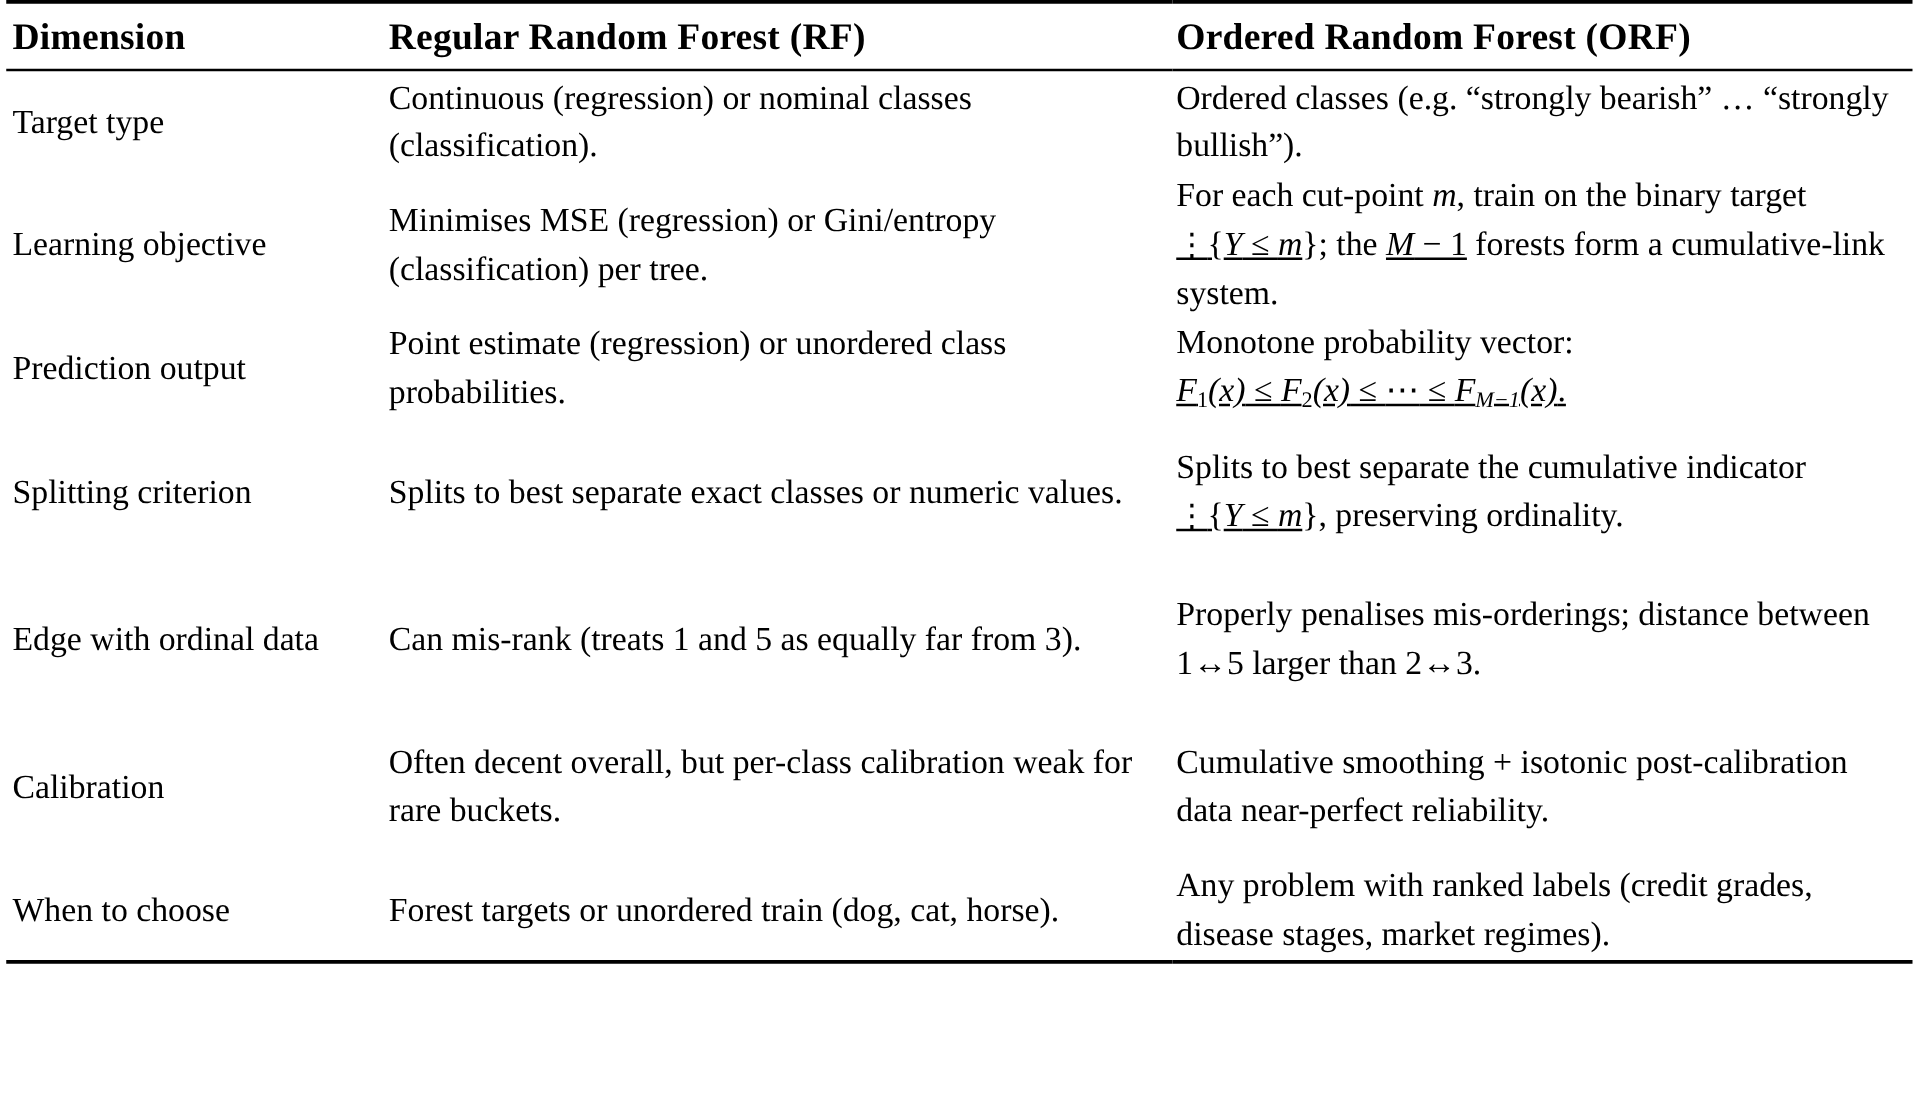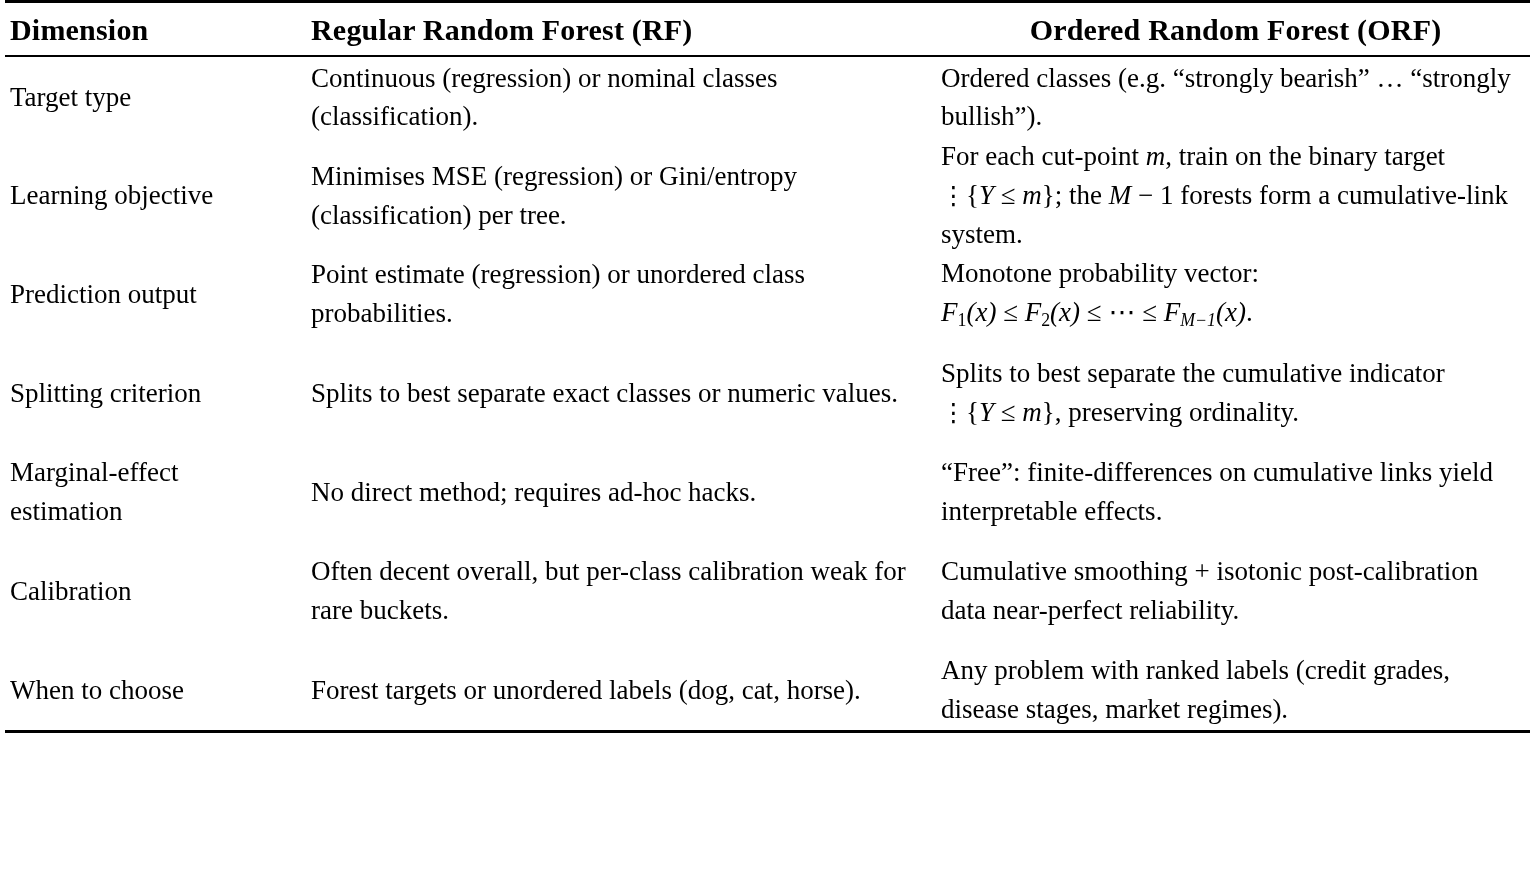--- a/index.html
+++ b/index.html
@@ -43,21 +43,21 @@
     font-size: 30px;
     line-height: 1.18;
     text-align: left;
     vertical-align: bottom;
     padding: 9px 0 8px 0;
     border-bottom: 2.2px solid #000;
     letter-spacing: 0.2px;
   }
   thead th.h-dim { padding-left: 5px; }
   thead th.h-rf  { padding-left: 3px; }
-  thead th.h-orf { padding-left: 3px; text-align: center; }
+  thead th.h-orf { padding-left: 3px; }
 
   tbody td {
     font-size: 27px;
     line-height: 1.44;
     vertical-align: middle;
     padding: 0 12px 0 0;
     border: none;
   }
   tbody td.cell-dim {
     padding-left: 5px;
@@ -100,21 +100,21 @@
   .sub {
     font-size: 0.66em;
     vertical-align: -0.28em;
     font-style: italic;
   }
   .subup {
     font-size: 0.66em;
     vertical-align: -0.28em;
     font-style: normal;
   }
-  .nowrap { white-space: nowrap; }
+  .nowrap { white-space: nowrap; text-decoration: underline; }
 </style>
 </head>
 <body>
 
 <div id="table-wrap">
   <table class="comparison">
     <colgroup>
       <col class="c-dim">
         <col class="c-rf">
         <col class="c-orf">
@@ -150,36 +150,36 @@
         <td class="cell-rf">Point estimate (regression) or unordered class probabilities.</td>
         <td class="cell-orf"><span>Monotone probability vector:</span><br><span class="nowrap"><span class="mathvar">F</span><span class="subup">1</span><span class="mathvar">(x)</span><span class="mathup"> ≤ </span><span class="mathvar">F</span><span class="subup">2</span><span class="mathvar">(x)</span><span class="mathup"> ≤ </span><span class="mathup">⋯</span><span class="mathup"> ≤ </span><span class="mathvar">F</span><span class="sub">M−1</span><span class="mathvar">(x)</span><span class="mathup">.</span></span></td>
       </tr>
 
       <tr class="row-h3">
         <td class="cell-dim">Splitting criterion</td>
         <td class="cell-rf">Splits to best separate exact classes or numeric values.</td>
         <td class="cell-orf"><span>Splits to best separate the cumulative indicator </span><span class="nowrap"><span class="ind">⋮</span><span class="mathup">{</span><span class="mathvar">Y</span><span class="mathup"> ≤ </span><span class="mathvar">m</span></span><span>}, preserving ordinality.</span></td>
       </tr>
 
+      <tr class="row-h3">
+        <td class="cell-dim">Edge with ordinal data</td>
+        <td class="cell-rf">Can mis-rank (treats 1 and 5 as equally far from 3).</td>
+        <td class="cell-orf"><span>Properly penalises mis-orderings; distance between 1</span><span class="mathup">↔</span><span>5 larger than 2</span><span class="mathup">↔</span><span>3.</span></td>
+      </tr>
 
-      <tr class="row-h2">
-        <td class="cell-dim">Marginal-effect estimation</td>
-        <td class="cell-rf">No direct method; requires ad-hoc hacks.</td>
-        <td class="cell-orf">“Free”: finite-differences on cumulative links yield interpretable effects.</td>
-      </tr>
 
       <tr class="row-h3">
         <td class="cell-dim">Calibration</td>
         <td class="cell-rf">Often decent overall, but per-class calibration weak for rare buckets.</td>
         <td class="cell-orf">Cumulative smoothing + isotonic post-calibration data near-perfect reliability.</td>
       </tr>
 
       <tr class="row-h2">
         <td class="cell-dim">When to choose</td>
-        <td class="cell-rf"><span>Forest targets or </span><span class="it">unordered</span><span> labels (dog, cat, horse).</span></td>
+        <td class="cell-rf"><span>Forest targets or </span><span class="it">unordered</span><span> train (dog, cat, horse).</span></td>
         <td class="cell-orf"><span>Any problem with </span><span class="it">ranked</span><span> labels (credit grades, disease stages, market regimes).</span></td>
       </tr>
 
       <tr class="rule-bottom">
         <td colspan="3"></td>
       </tr>
     </tbody>
   </table>
 </div>
 

